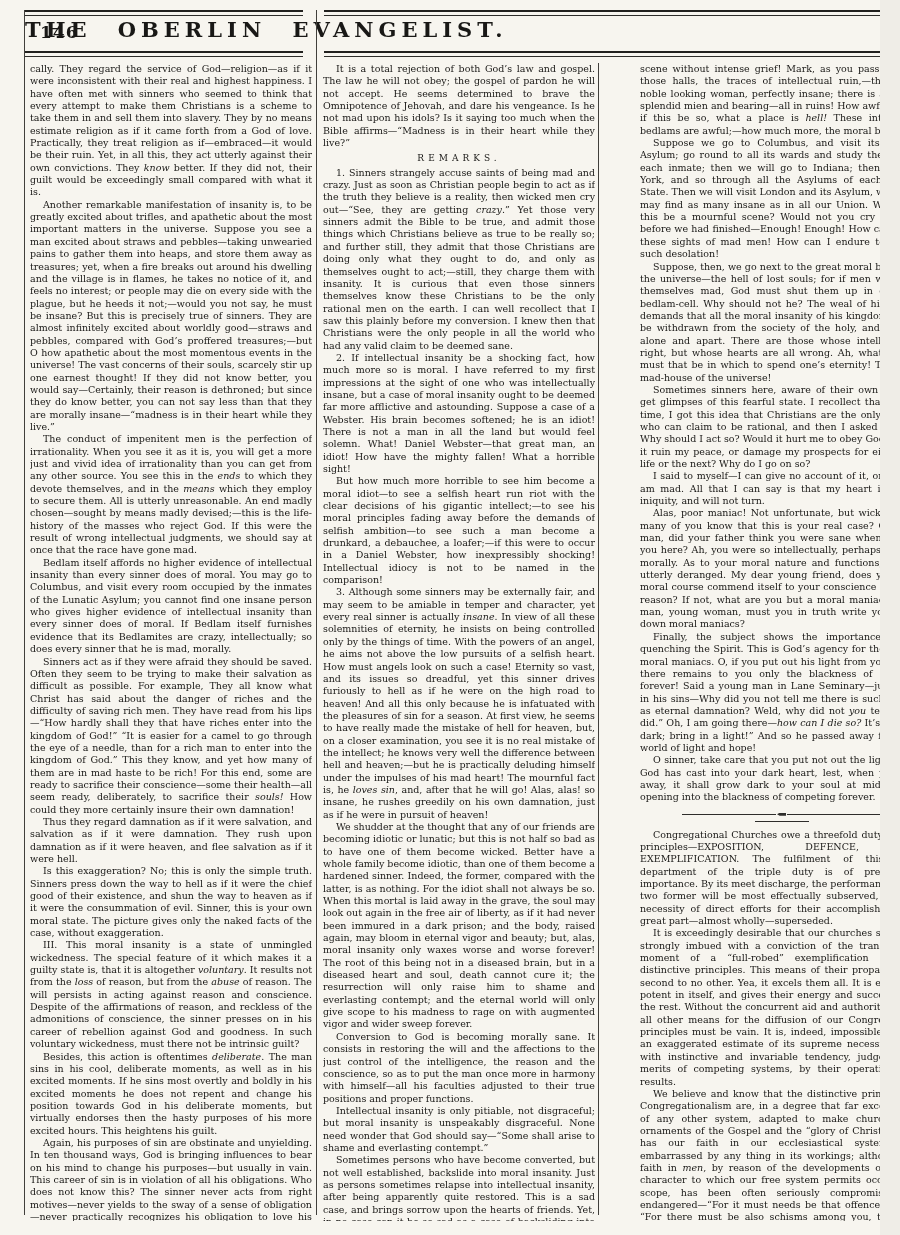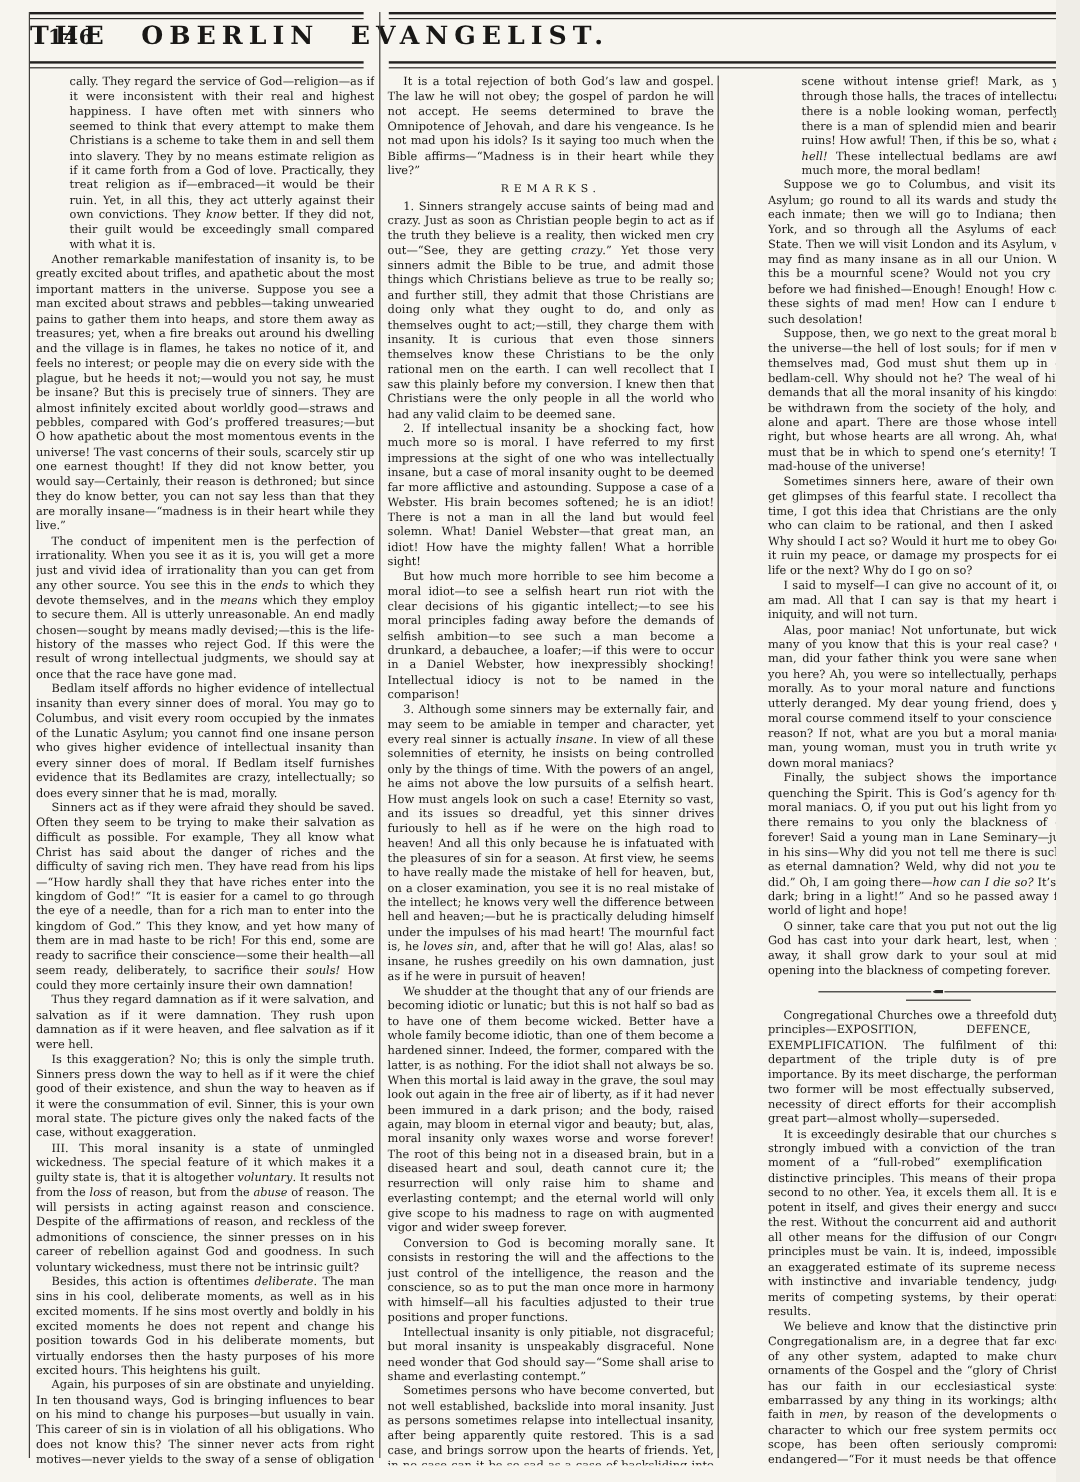--- a/index.html
+++ b/index.html
@@ -39,21 +39,21 @@
   .col {
     position:absolute; top:63px; height:1158px; overflow:hidden;
     font-size:9.5px; line-height:12.35px; text-align:justify;
     hyphens:auto; -webkit-hyphens:auto;
   }
   .col0 { left:30px;  width:282px; }
   .col1 { left:323px; width:272px; }
   .col2 { left:640px; width:283px; }
 
   .col p { margin:0; text-indent:13px; }
-  .col p.noindent { text-indent:0;margin-left:28px; }
+  .col p.noindent { text-indent:0; }
 
   .subheading {
     text-align:center; font-size:9px; letter-spacing:4px;
     margin:3px 0 2px; font-weight:normal;
   }
   .article-title {
     text-align:center; font-size:13px; line-height:16.5px;
     font-weight:bold; letter-spacing:0.4px; margin:6px 6px 4px;
   }
   .ornament {

